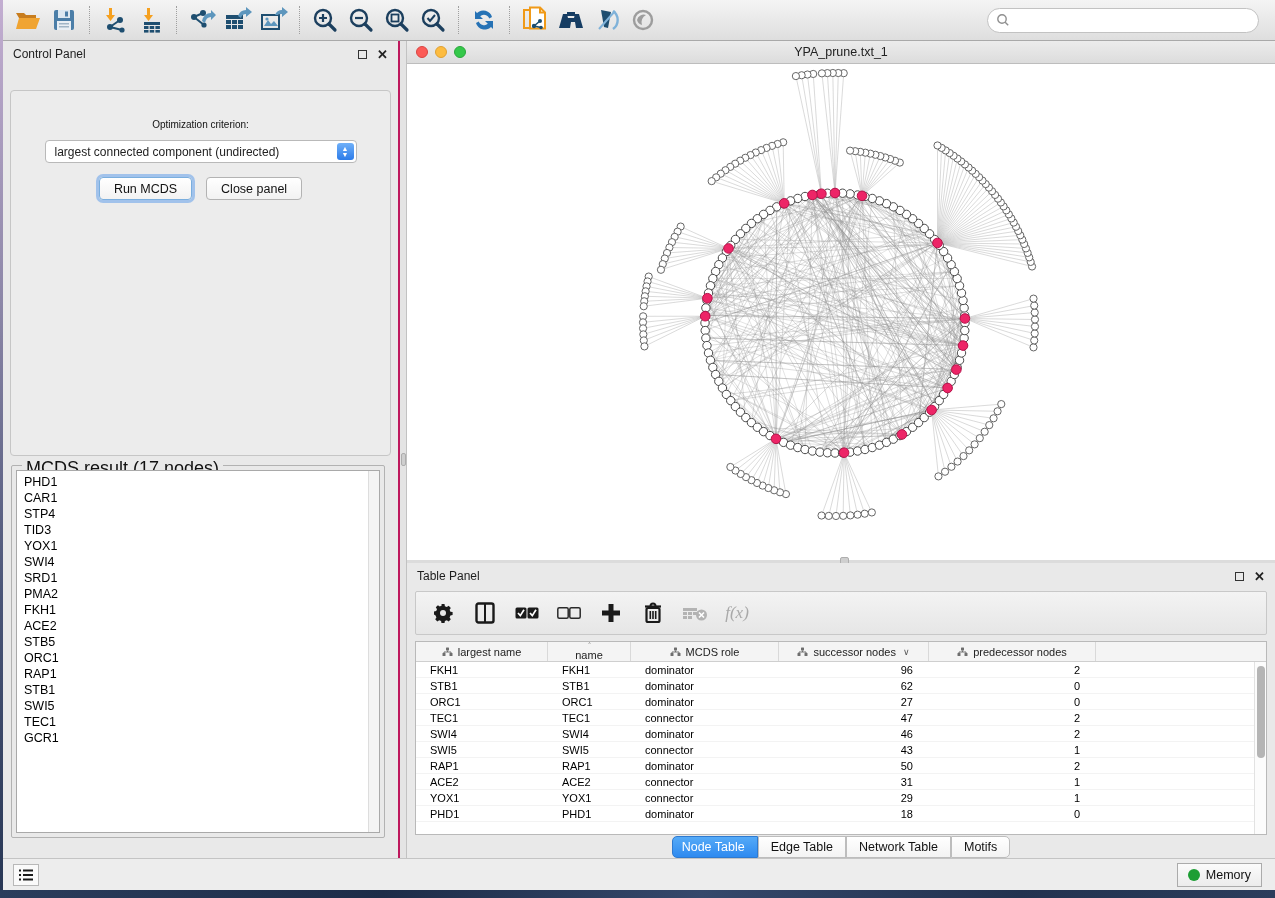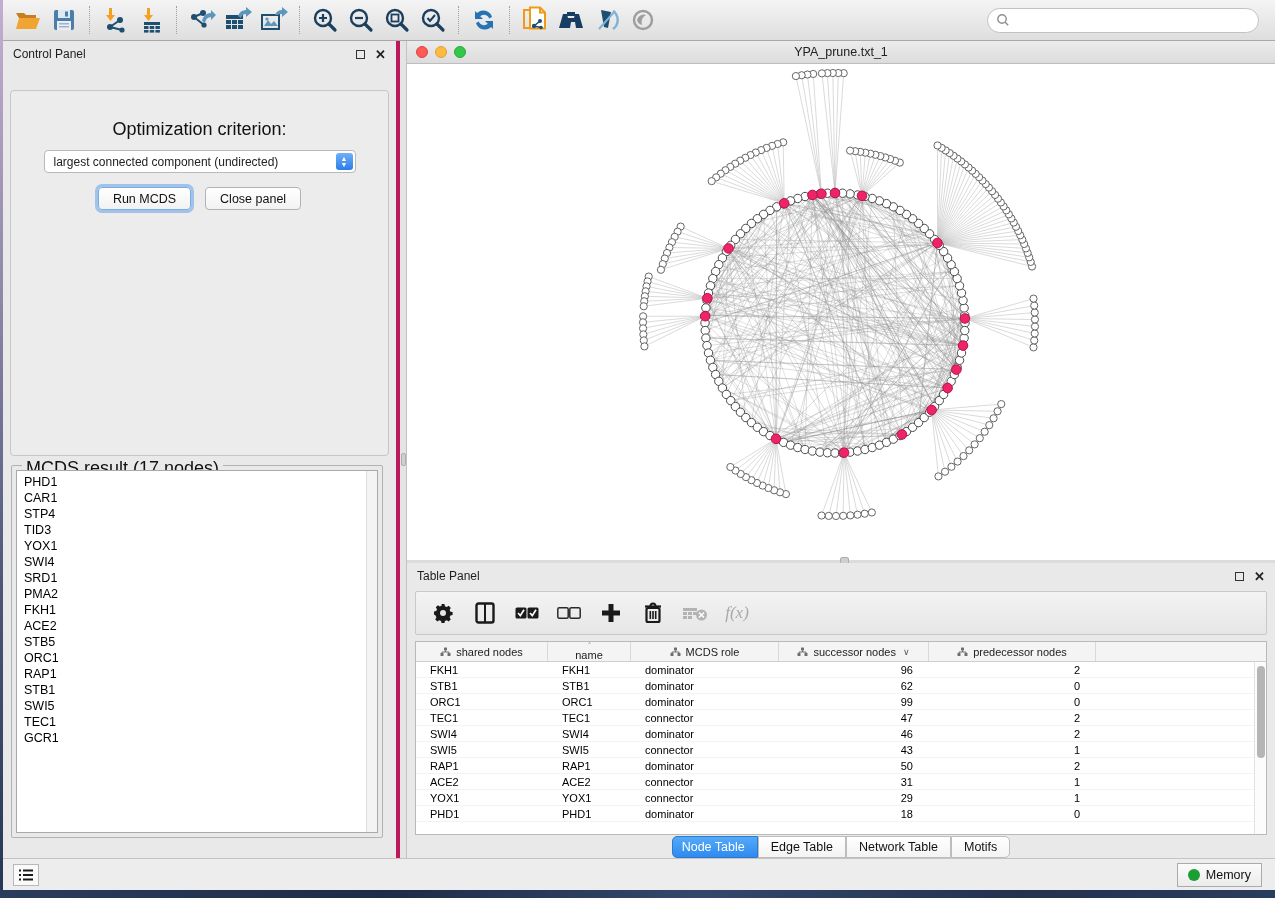--- a/index.html
+++ b/index.html
@@ -11,30 +11,30 @@
   #bottom-strip { position:absolute; left:0; top:890px; width:1275px; height:8px; background:linear-gradient(90deg,#2b3d5c,#1d2c48 30%,#35486b 55%,#22324f 80%,#2b3d5c); z-index:60; }
 
   
   #toolbar { position:absolute; left:0; top:0; width:1275px; height:41px; background:linear-gradient(#f4f4f4,#dedede); border-bottom:1px solid #a9a9a9; display:flex; align-items:center; padding-left:10px; z-index:5; }
   .tb-btn { width:36px; height:34px; display:flex; align-items:center; justify-content:center; border-radius:4px; }
   .tb-sep { width:0; height:28px; border-left:1px dotted #9f9f9f; margin:0 7px; }
   #toolbar-search { margin-left:auto; margin-right:16px; width:272px; height:25px; background:#fff; border:1px solid #c2c2c2; border-radius:13px; display:flex; align-items:center; padding:0 8px; }
   #toolbar-search input { border:none; outline:none; flex:1; font-size:12px; font-family:"Liberation Sans",sans-serif; background:transparent; }
 
   
-  #control-panel { position:absolute; left:3px; top:41px; width:397px; height:817px; background:#e9e9e9; border-right:4px solid #be185d; }
+  #control-panel { position:absolute; left:3px; top:41px; width:397px; height:817px; background:#e9e9e9; border-right:2px solid #be185d; }
   .panel-header { height:26px; display:flex; align-items:center; padding:0 10px; font-size:12px; color:#1d1d1d; }
   .panel-header .spacer { flex:1; }
   .float-icon { width:9px; height:9px; border:1.5px solid #333; margin-right:10px; display:inline-block; }
   .close-icon { font-size:13px; font-weight:bold; color:#222; line-height:9px; }
   #cp-tabs { display:flex; justify-content:center; margin-top:2px; position:relative; z-index:2; }
   .cp-tab { font-size:12px; padding:4px 13px; background:linear-gradient(#ffffff,#f1f1f1); border:1px solid #bdbdbd; border-bottom:none; border-radius:5px 5px 0 0; margin:0 1px; color:#222; }
   .cp-tab.sel { background:linear-gradient(#55aaf7,#2e8af0); color:#fff; border-color:#2e7ad0; }
   #cp-content { position:absolute; left:7px; right:7px; top:49px; height:366px; background:#ececec; border:1px solid #c6c6c6; border-radius:4px; }
-  #opt-label { text-align:center; margin-top:28px; font-size:18px; color:#111; }
+  #opt-label { text-align:center; margin-top:28px; font-size:10px; color:#111; }
   #criterion-select { margin:10px auto 0; width:312px; height:23px; background:#fff; border:1px solid #b9b9b9; border-radius:4px; display:flex; align-items:center; font-size:12px; padding-left:9px; position:relative; }
   #criterion-select .stepper { position:absolute; right:2px; top:2px; bottom:2px; width:17px; border-radius:3px; background:linear-gradient(#6fb0f9,#2d7ce9); display:flex; flex-direction:column; align-items:center; justify-content:center; color:#fff; font-size:7px; line-height:6px; }
   #cp-buttons { display:flex; justify-content:center; gap:14px; margin-top:14px; }
   .cp-btn { height:23px; font-size:12.5px; font-family:"Liberation Sans",sans-serif; background:linear-gradient(#ffffff,#f2f2f2); border:1px solid #b3b3b3; border-radius:4px; padding:0 14px; color:#111; }
   .cp-btn.focused { border-color:#7aaede; box-shadow:0 0 0 3px rgba(100,160,235,.55); }
   #mcds-group { position:absolute; left:8px; right:13px; top:424px; height:373px; border:1px solid #b2b2b2; border-radius:2px; }
   #mcds-group legend, #mcds-title { position:absolute; top:-8px; left:10px; background:#e9e9e9; padding:0 4px; font-size:18px; color:#111; }
   #mcds-list { position:absolute; inset:4px; background:#fff; border:1px solid #a9a9a9; overflow:hidden; }
   #mcds-scroll { position:absolute; top:0; right:0; bottom:0; width:11px; background:#f4f4f4; border-left:1px solid #ddd; }
   #mcds-items { padding:3px 0 0 7px; font-size:12.5px; line-height:16px; color:#000; }
@@ -1139,21 +1139,21 @@
     <div id="tp-head">
         <div class="th" style="width: 132px;">
           <svg width="11" height="10" viewBox="0 0 11 10">
             <g fill="#6e6e6e">
               <rect x="4" y="0.5" width="3" height="3" rx="0.5"></rect>
               <rect x="0.5" y="6" width="3" height="3" rx="0.5"></rect>
               <rect x="7.5" y="6" width="3" height="3" rx="0.5"></rect>
               <path d="M5.5 3.5 v1.5 M2 6 v-1 h7 v1" stroke="#6e6e6e" fill="none"></path>
             </g>
           </svg>
-          <span>shared nodes</span>
+          <span>largest name</span>
         </div>
         <div class="th" style="width: 83px; flex-direction: column;">
           <svg width="11" height="10" viewBox="0 0 11 10">
             <g fill="#6e6e6e">
               <rect x="4" y="0.5" width="3" height="3" rx="0.5"></rect>
               <rect x="0.5" y="6" width="3" height="3" rx="0.5"></rect>
               <rect x="7.5" y="6" width="3" height="3" rx="0.5"></rect>
               <path d="M5.5 3.5 v1.5 M2 6 v-1 h7 v1" stroke="#6e6e6e" fill="none"></path>
             </g>
           </svg>
@@ -1207,21 +1207,21 @@
           <div class="td" style="width: 132px;">STB1</div>
           <div class="td" style="width: 83px;">STB1</div>
           <div class="td" style="width: 148px;">dominator</div>
           <div class="td num" style="width: 150px;">62</div>
           <div class="td num" style="width: 167px;">0</div>
         </div>
         <div class="tr">
           <div class="td" style="width: 132px;">ORC1</div>
           <div class="td" style="width: 83px;">ORC1</div>
           <div class="td" style="width: 148px;">dominator</div>
-          <div class="td num" style="width: 150px;">99</div>
+          <div class="td num" style="width: 150px;">27</div>
           <div class="td num" style="width: 167px;">0</div>
         </div>
         <div class="tr">
           <div class="td" style="width: 132px;">TEC1</div>
           <div class="td" style="width: 83px;">TEC1</div>
           <div class="td" style="width: 148px;">connector</div>
           <div class="td num" style="width: 150px;">47</div>
           <div class="td num" style="width: 167px;">2</div>
         </div>
         <div class="tr">

